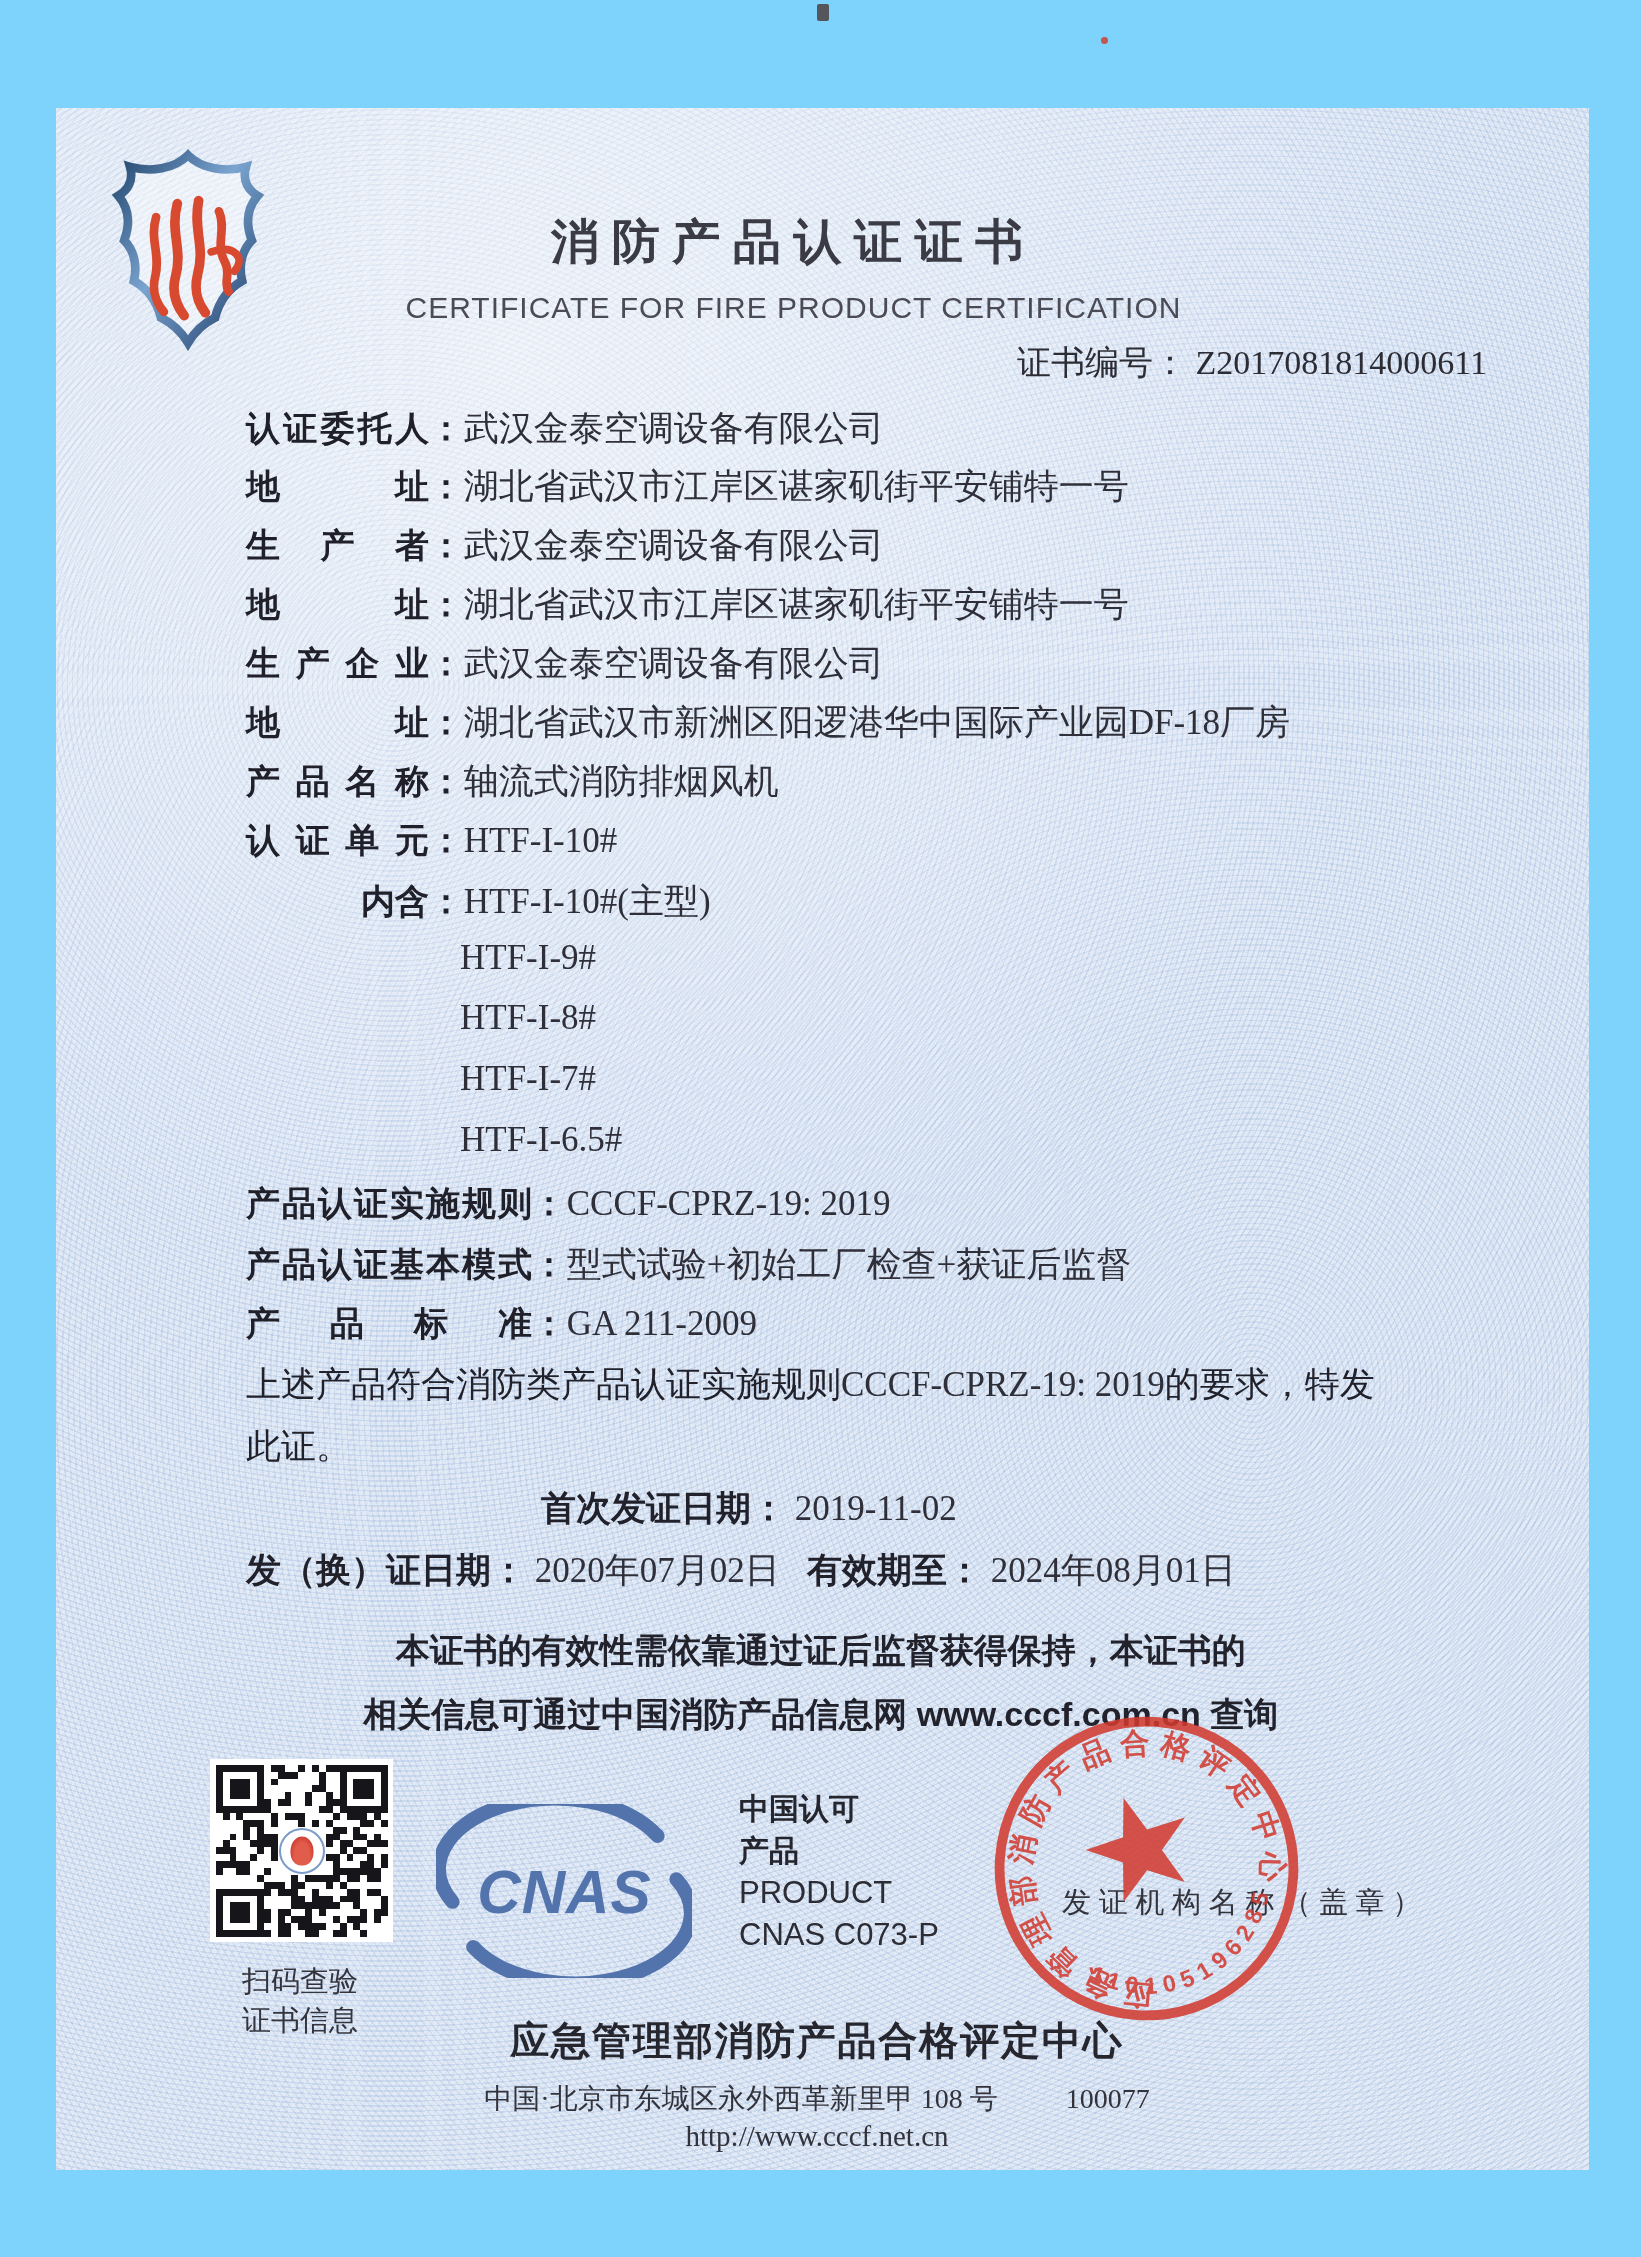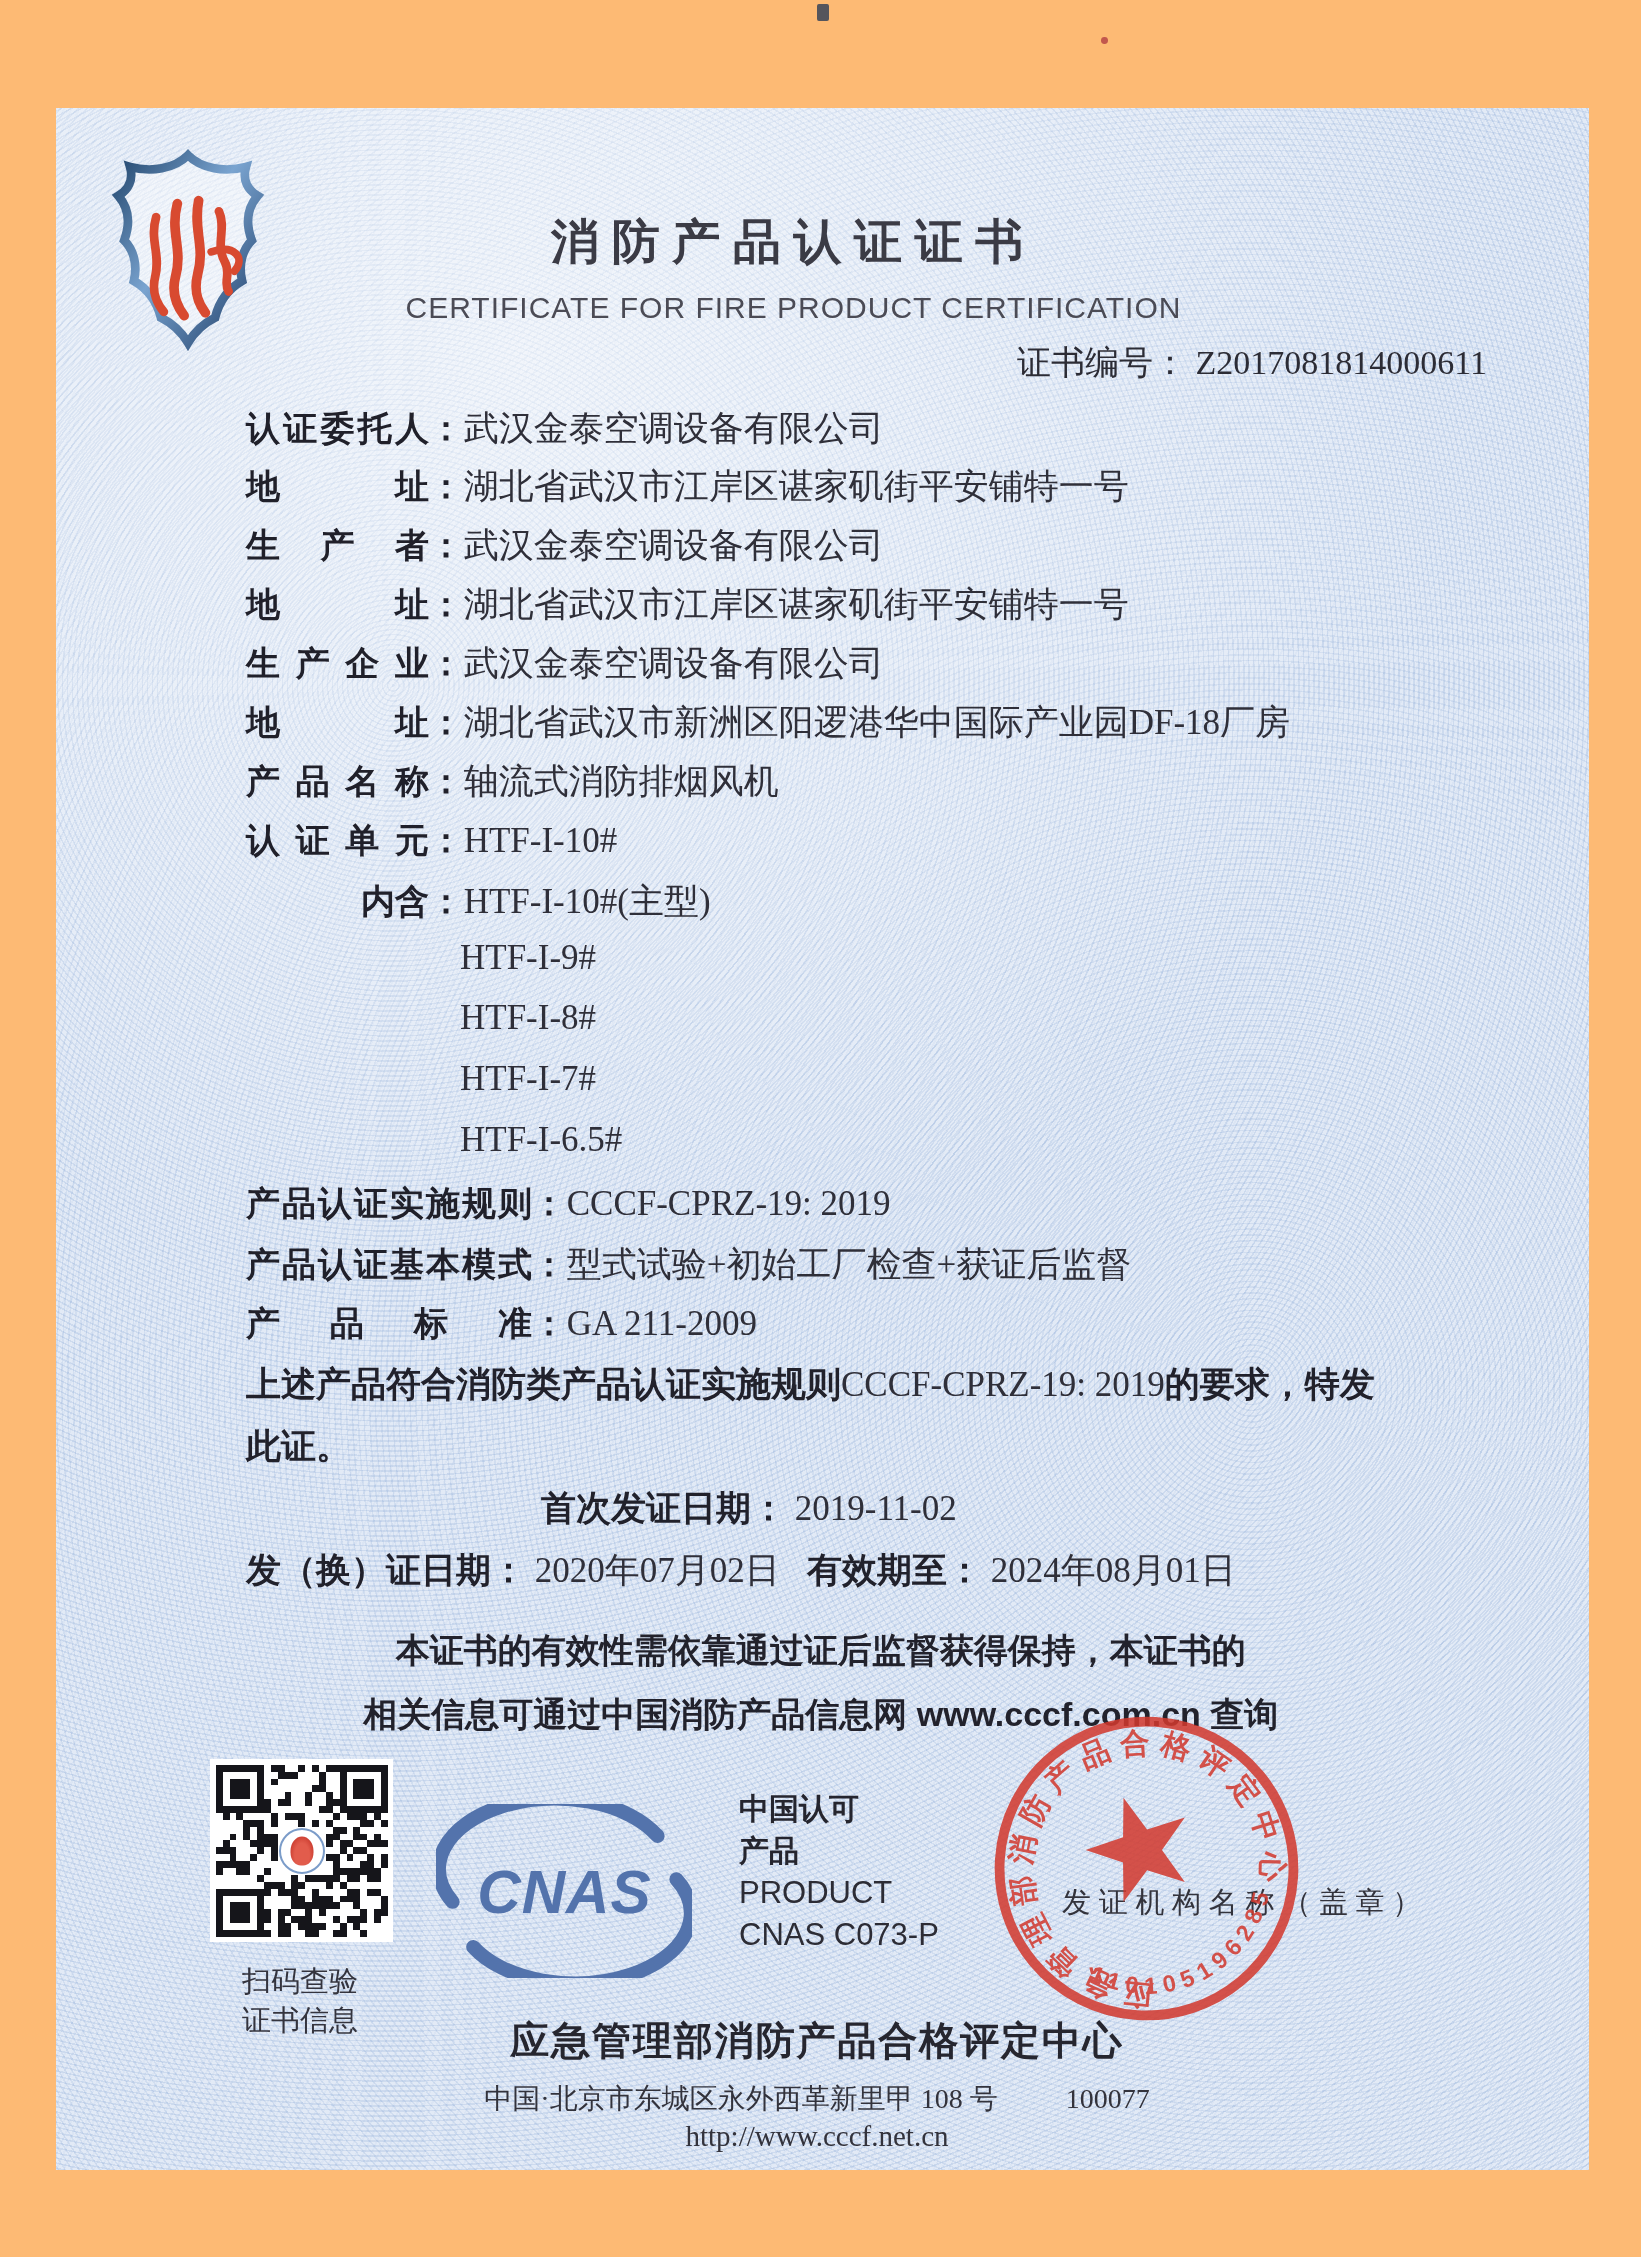--- a/index.html
+++ b/index.html
@@ -1,16 +1,16 @@
 <!DOCTYPE html>
 <html><head>
 <meta charset="utf-8">
 <style>
   html,body{margin:0;padding:0;}
-  .page{position:relative;width:1641px;height:2257px;background:#fdba74;overflow:hidden;
+  .page{position:relative;width:1641px;height:2257px;background:#7dd3fc;overflow:hidden;
         font-family:"Liberation Serif",serif;color:#2e2e37;}
   
   .panel{position:absolute;left:56px;top:108px;width:1533px;height:2062px;
     background-color:#e2eaf6;
     background-image:
       radial-gradient(circle at 30% 12%, rgba(255,255,255,.55), rgba(255,255,255,0) 45%),
       repeating-radial-gradient(circle at 22% 28%, rgba(96,138,198,.16) 0 1.5px, rgba(255,255,255,0) 1.5px 5px),
       repeating-radial-gradient(circle at 78% 62%, rgba(96,138,198,.13) 0 1.5px, rgba(255,255,255,0) 1.5px 5.8px),
       repeating-linear-gradient(115deg, rgba(120,156,210,.07) 0 1.9px, rgba(255,255,255,0) 1.9px 6.8px);
   }
@@ -29,21 +29,21 @@
   .w1{width:183px;}
   .w2{width:286px;}
   .lbl-inner{display:inline-block;width:183px;text-align:right;text-align-last:right;
        font-family:"Liberation Sans",sans-serif;font-weight:bold;color:#20202a;font-size:34px;}
   .colon{font-family:"Liberation Sans",sans-serif;font-weight:bold;color:#20202a;font-size:34px;
        display:inline-block;width:25px;margin-right:9.7px;}
   .val{font-family:"Liberation Serif",serif;}
   .sub-item{left:460px;font-size:35px;color:#2f2f39;}
   
   .statement{left:246px;font-size:35px;white-space:nowrap;}
-  .st-cn{font-family:"Liberation Sans",sans-serif;font-weight:bold;color:#21212b;}
+  .st-cn{font-family:"Liberation Sans",sans-serif;font-weight:normal;color:#21212b;}
   .st-code{font-family:"Liberation Serif",serif;color:#2f2f39;}
   .bold-cn{font-family:Liberation Sans, sans-serif;font-weight:bold;color:#21212b;}
   .date-val{font-family:"Liberation Serif",serif;color:#2f2f39;}
   .notice{left:19.3px;width:1603px;text-align:center;font-size:34px;
           font-family:"Liberation Sans",sans-serif;font-weight:bold;color:#22222c;}
   .notice .url{font-weight:bold;}
   
   .qr-box{left:210px;top:1759px;width:183px;height:183px;background:#fff;padding:5.8px;box-sizing:border-box;}
   .qr-grid{position:relative;display:grid;grid-template-columns:repeat(25,1fr);grid-template-rows:repeat(25,1fr);
            width:172px;height:172px;background:#fff;}

